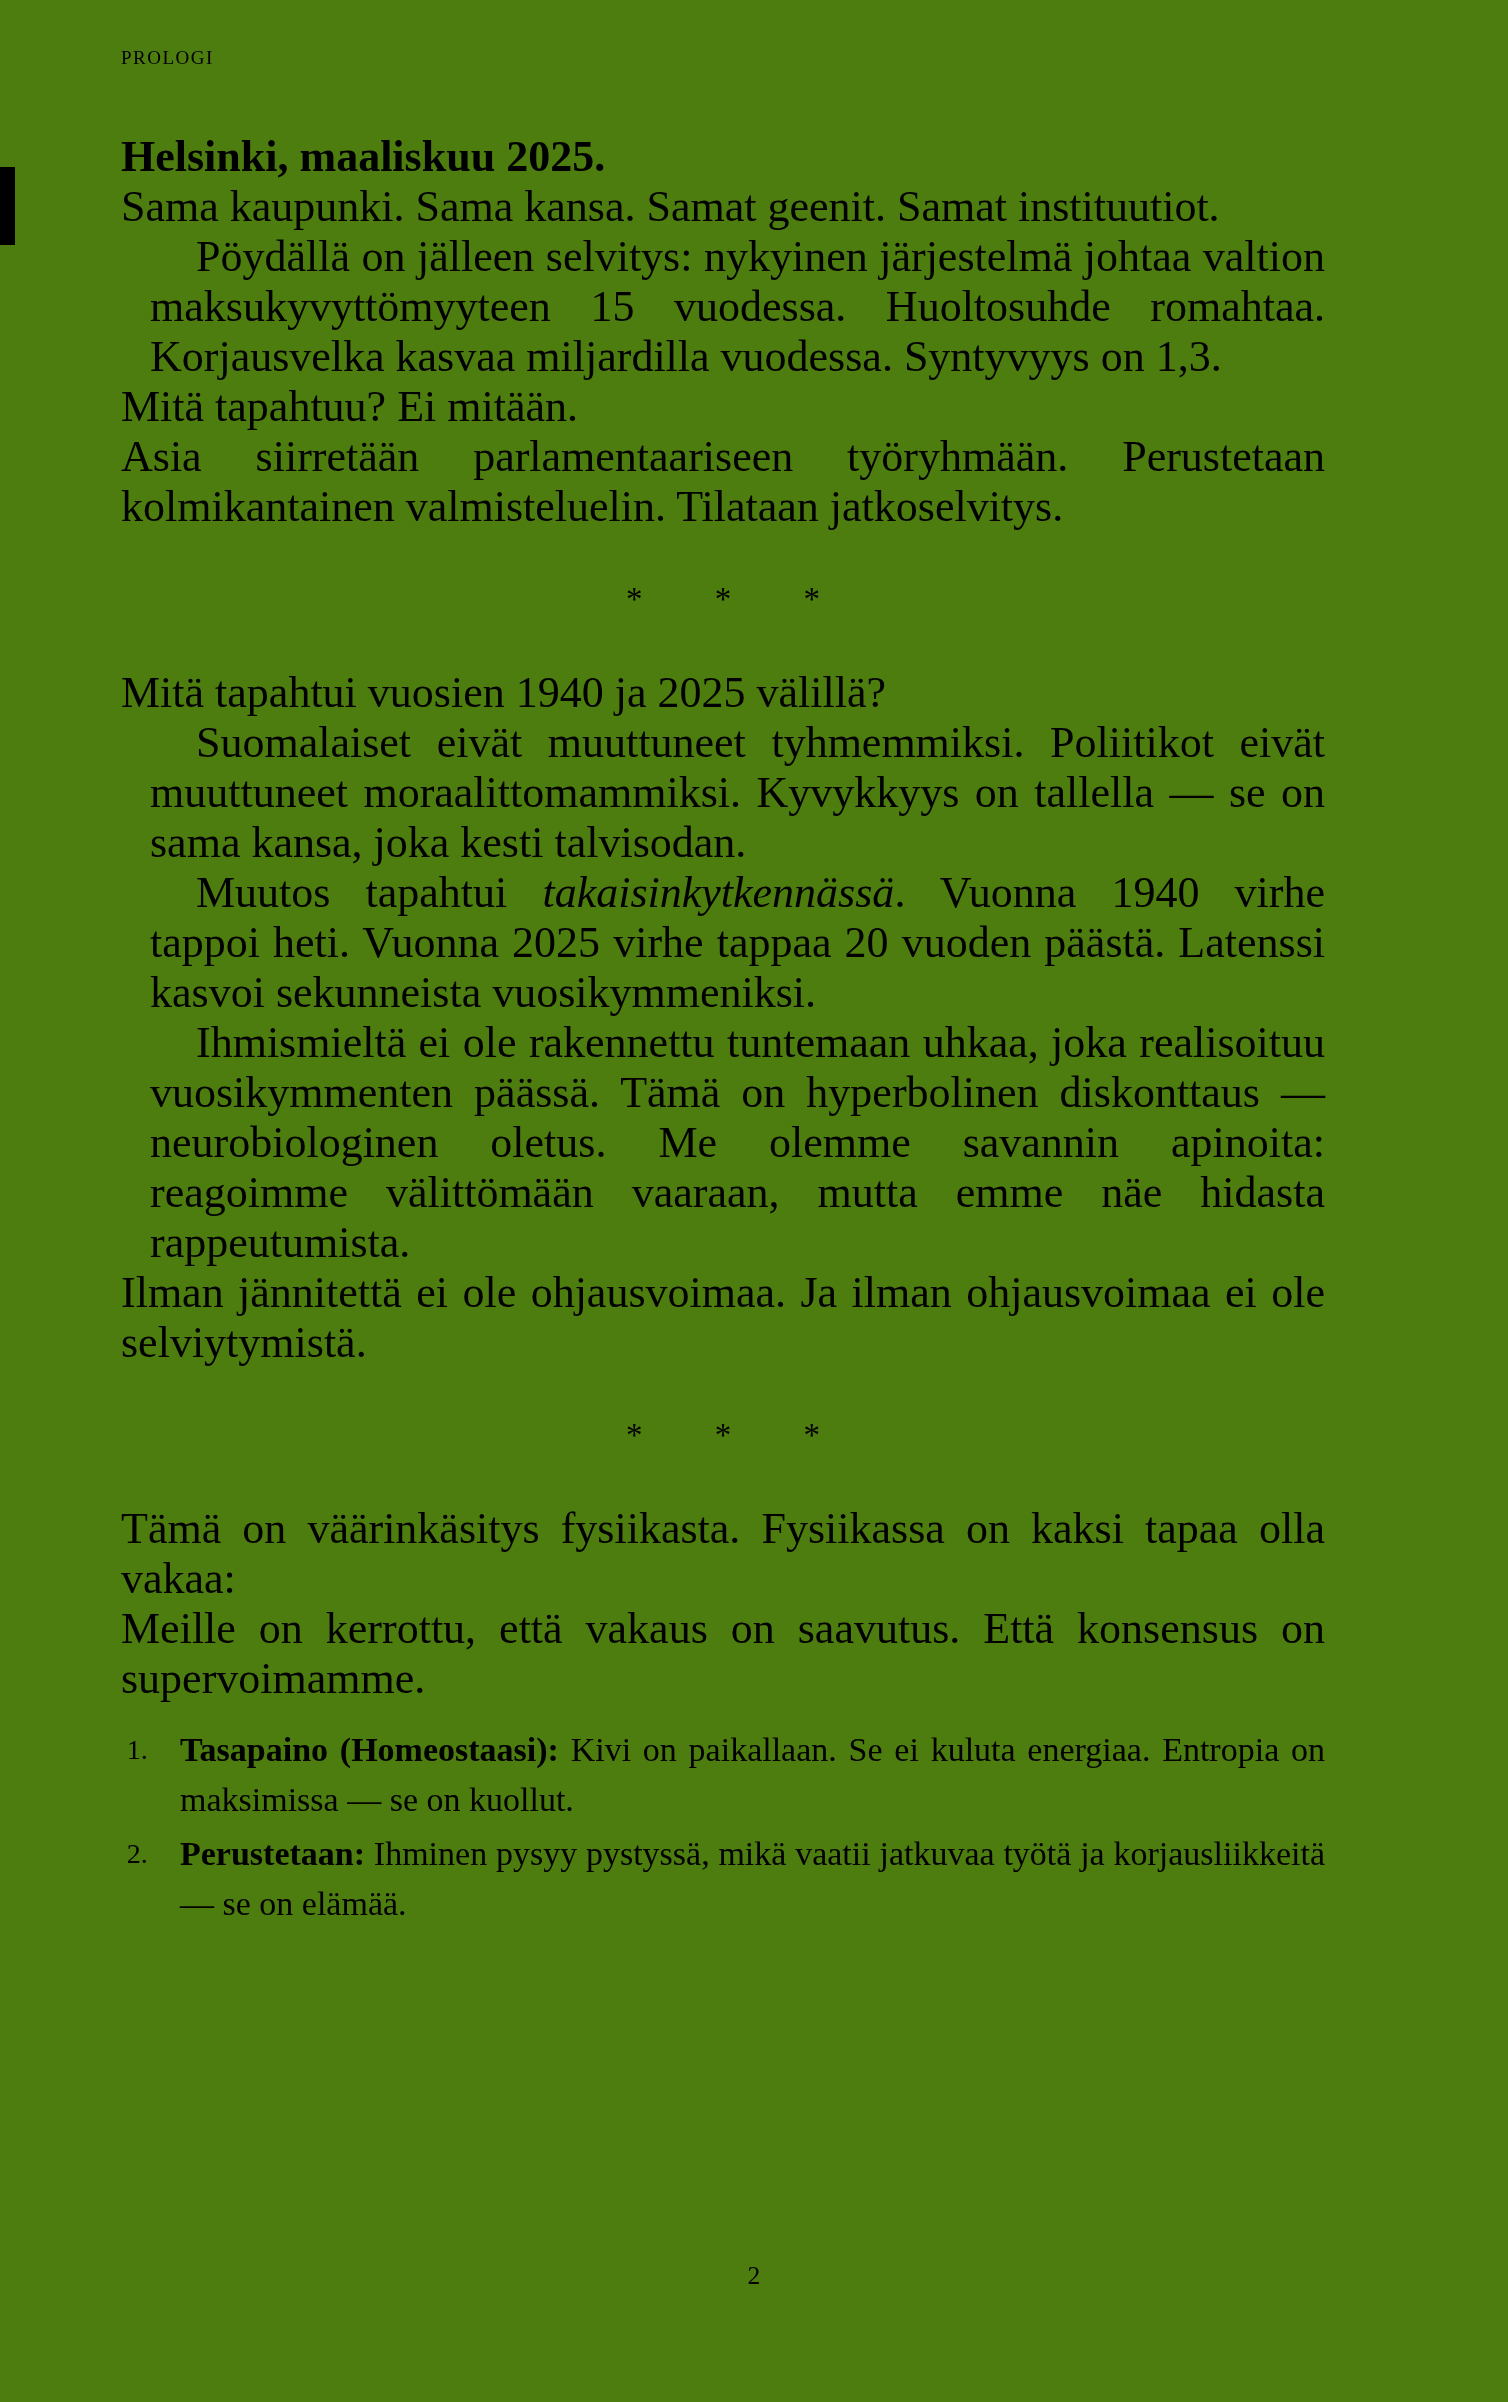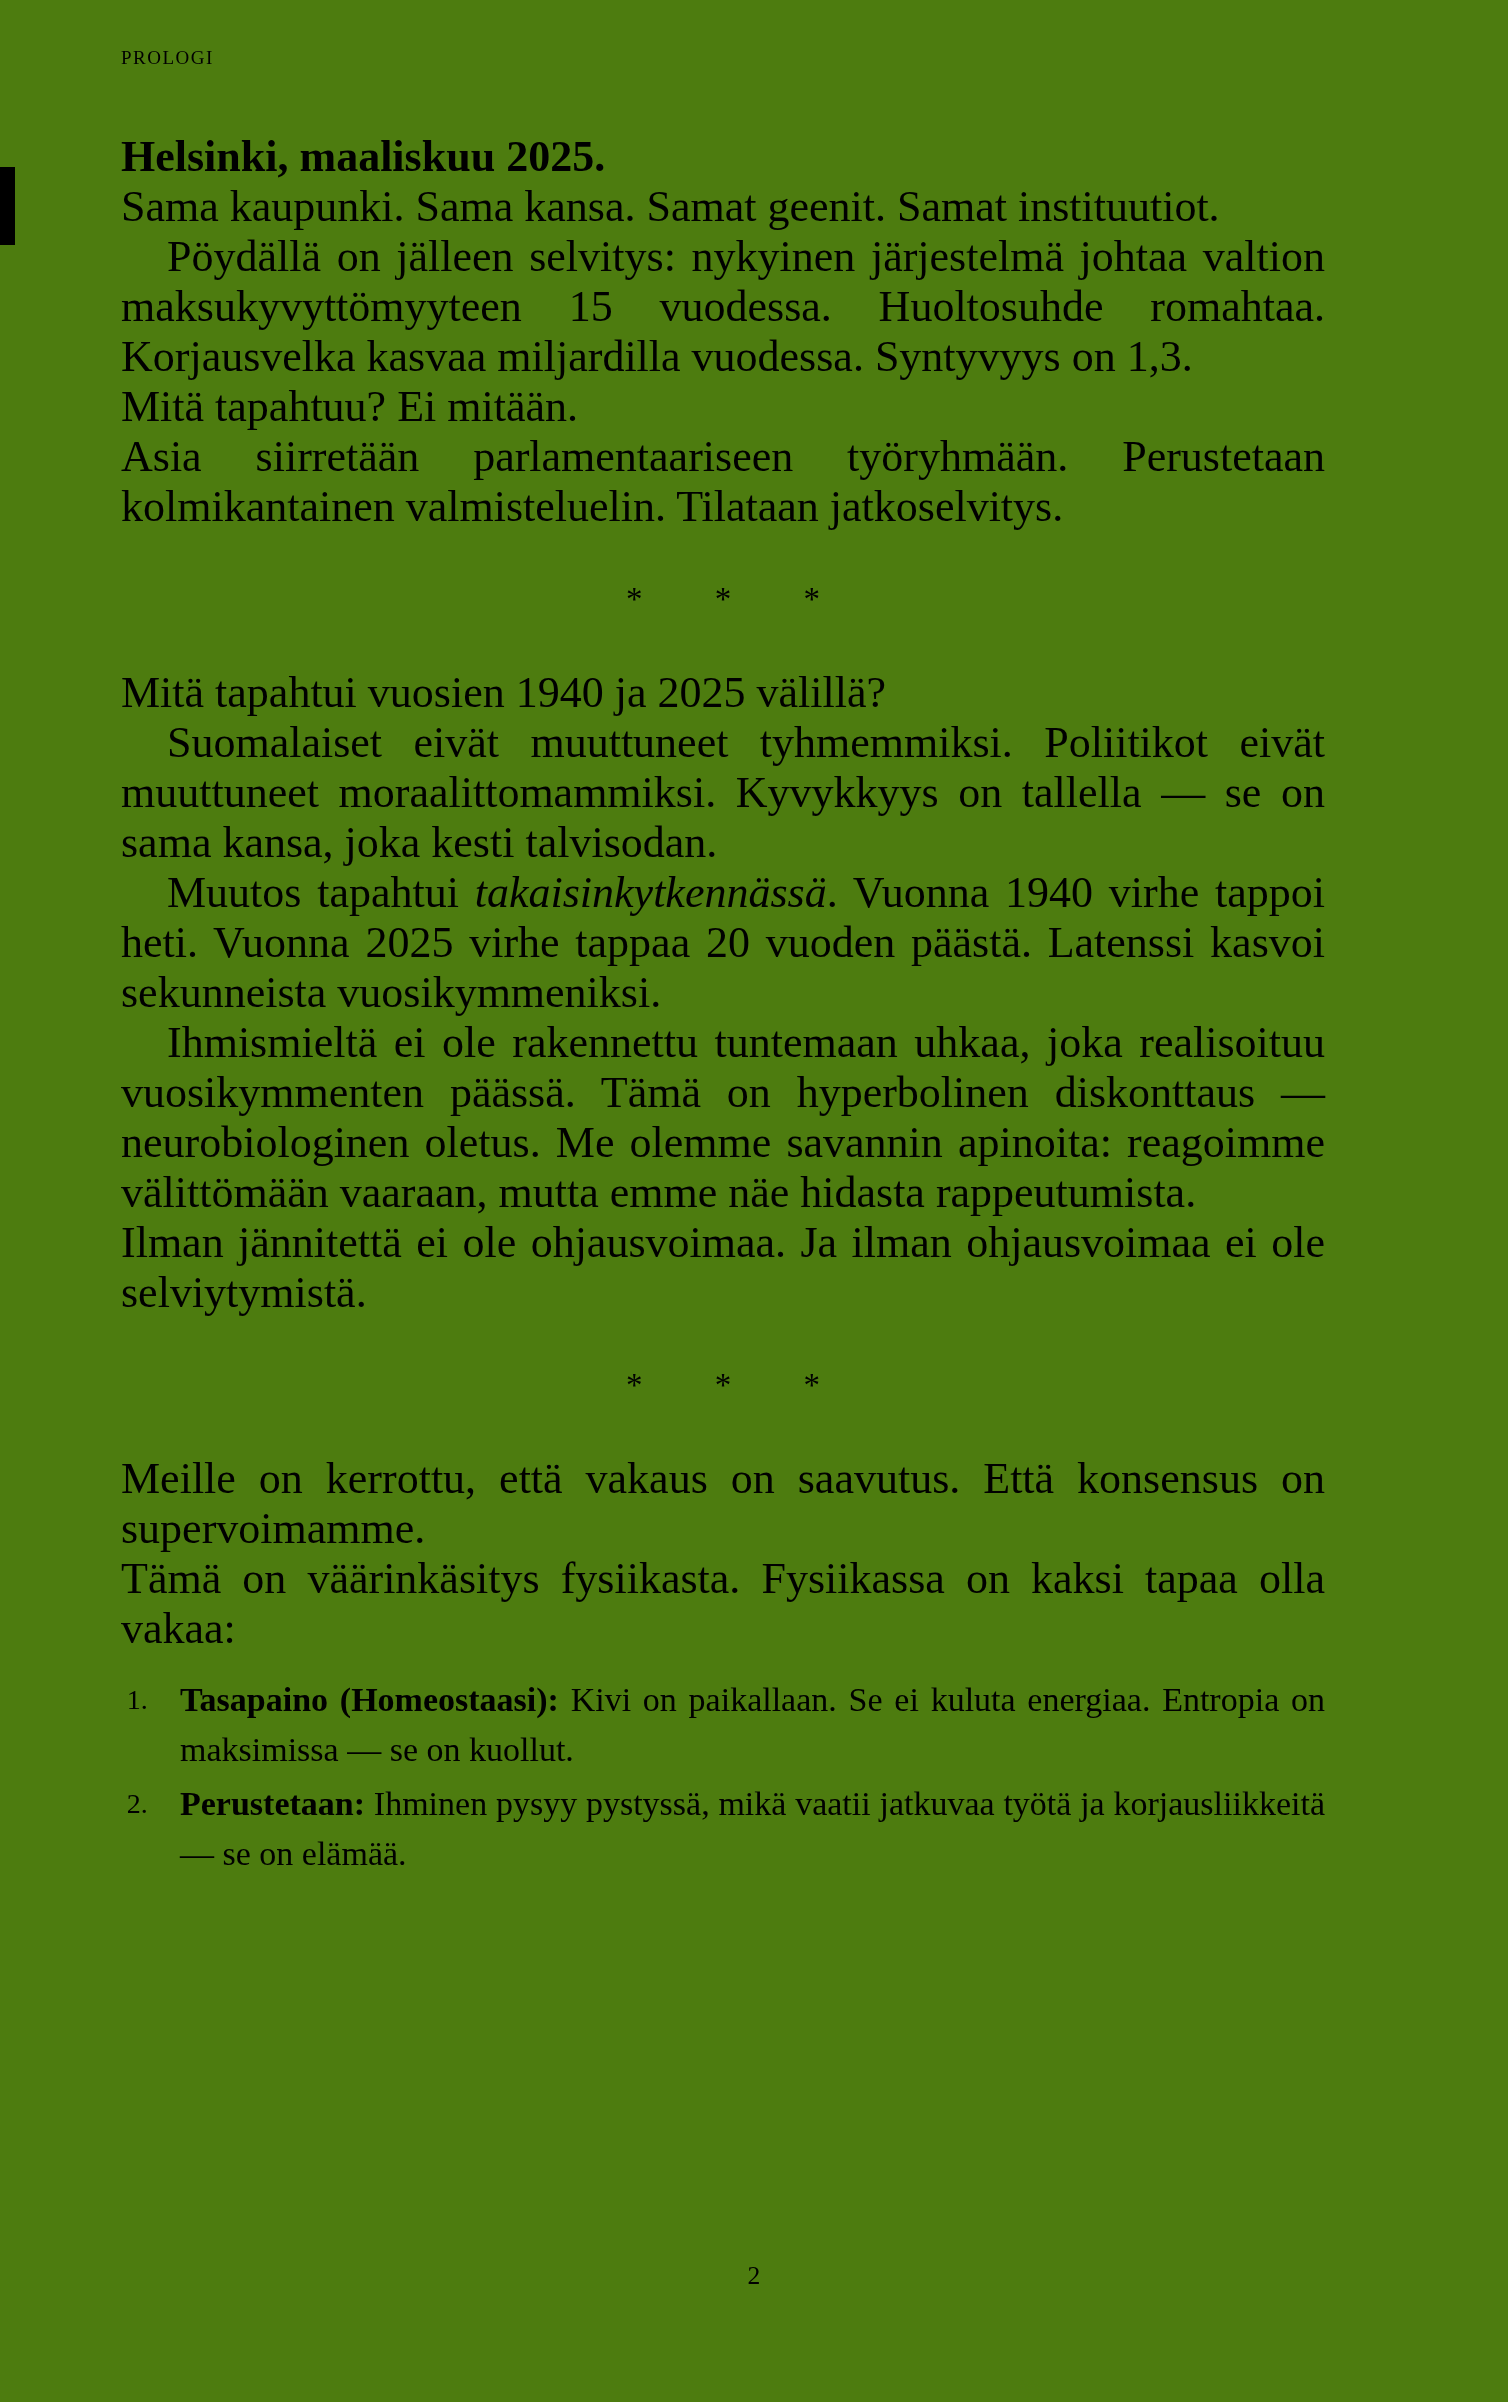--- a/index.html
+++ b/index.html
@@ -57,20 +57,21 @@
     text-justify: inter-word;
     margin: 0;
     hyphens: manual;
     -webkit-hyphens: manual;
   }
   .para.last-line-left {
     text-align-last: left;
   }
   .indent {
     text-indent: 46px;
+    margin-left: 29px;
   }
   b, .bold { font-weight: bold; }
   i, .ital { font-style: italic; }
 
   
   .sep {
     text-align: center;
     font-size: 33px;
     letter-spacing: 32px;
     padding-left: 32px;
@@ -150,23 +151,23 @@
     </p>
 
     <p class="para indent">Ihmismieltä ei ole rakennettu tuntemaan uhkaa, joka realisoituu vuosikymmenten päässä. Tämä on hyperbolinen diskonttaus — neurobiologinen oletus. Me olemme savannin apinoita: reagoimme välittömään vaaraan, mutta emme näe hidasta rappeutumista.</p>
 
     <p class="para last-line-left">Ilman jännitettä ei ole ohjausvoimaa. Ja ilman ohjausvoimaa ei ole selviytymistä.</p>
 
     <div class="sep-wrap">
       <p class="sep">* * *</p>
     </div>
 
+    <p class="para last-line-left">Tämä on väärinkäsitys fysiikasta. Fysiikassa on kaksi tapaa olla vakaa:</p>
+
     <p class="para last-line-left">Meille on kerrottu, että vakaus on saavutus. Että konsensus on supervoimamme.</p>
-
-    <p class="para last-line-left">Tämä on väärinkäsitys fysiikasta. Fysiikassa on kaksi tapaa olla vakaa:</p>
 
     <ol class="numlist">
       <li>
         <span class="marker">1.</span>
         <b>Tasapaino (Homeostaasi):</b><span> Kivi on paikallaan. Se ei kuluta energiaa. Entropia on maksimissa — se on kuollut.</span>
       </li>
       <li>
         <span class="marker">2.</span>
         <b>Perustetaan:</b><span> Ihminen pysyy pystyssä, mikä vaatii jatkuvaa työtä ja korjausliikkeitä — se on elämää.</span>
       </li>

